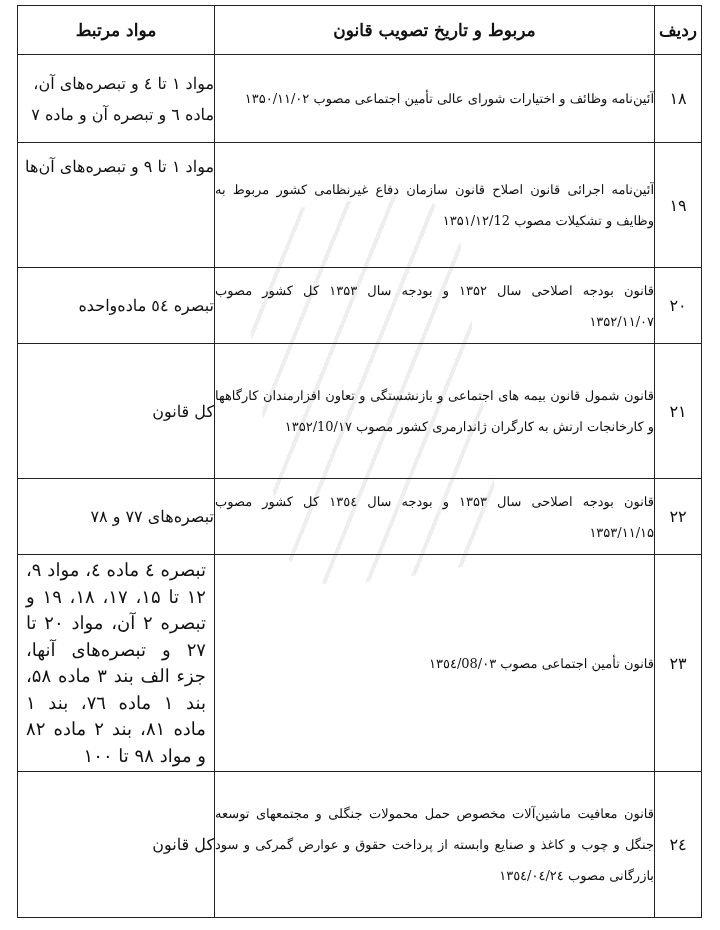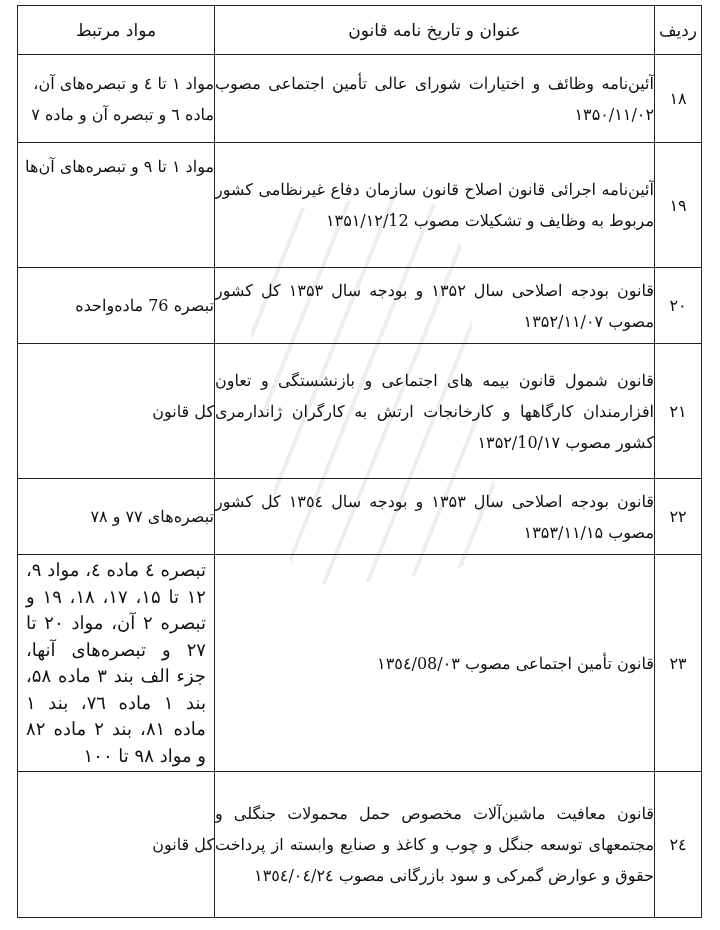--- a/index.html
+++ b/index.html
@@ -2,24 +2,24 @@
 <html><head>
 <meta charset="utf-8">
 <style>
   html, body { margin: 0; padding: 0; background: #ffffff; }
   body { width: 720px; height: 930px; position: relative; overflow: hidden;
          font-family: "DejaVu Serif", "Liberation Serif", serif; color: #111; }
   .page { position: absolute; left: 0; top: 0; width: 720px; height: 930px; }
   table.laws { position: absolute; left: 17px; top: 5px; width: 684px;
                border-collapse: collapse; direction: rtl; table-layout: fixed; }
   table.laws td, table.laws th { border: 1.5px solid #222; vertical-align: middle; padding: 0; }
-  th { font-weight: normal; font-size: 17px; height: 48px; text-align: center; }
+  th { font-weight: bold; font-size: 17px; height: 48px; text-align: center; }
   td.num { width: 45px; text-align: center; font-size: 16px; }
   td.title { width: 438px; text-align: justify; text-align-last: right;
-             font-size: 16px; line-height: 31px; padding: 2px 8px 2px 10px; margin-left: 26px; }
+             font-size: 13px; line-height: 31px; padding: 2px 8px 2px 10px; margin-left: 26px; }
   td.articles { text-align: right; font-size: 16px; line-height: 31px; padding: 2px 8px; }
   td.articles.dense { text-align: justify; text-align-last: right; font-size: 18px; line-height: 26.5px; padding: 2px 8px; }
   .watermark { position: absolute; left: 260px; top: 200px; width: 220px; height: 380px;
                pointer-events: none; opacity: 0.10;
                background: repeating-linear-gradient(120deg, transparent 0 18px, #555 18px 22px, transparent 22px 40px);
                transform: rotate(-8deg); border-radius: 60px; }
 </style>
 </head>
 <body>
 
@@ -28,39 +28,39 @@
 
   <table class="laws">
     <colgroup>
       <col style="width:47px">
       <col style="width:440px">
       <col style="width:197px">
     </colgroup>
     <thead>
       <tr>
         <th>ردیف</th>
-        <th>عنوان و تاریخ نامه قانون</th>
+        <th>مربوط و تاریخ تصویب قانون</th>
         <th>مواد مرتبط</th>
       </tr>
     </thead>
     <tbody>
       <tr style="height:88px">
         <td class="num">۱۸</td>
         <td class="title">آئین‌نامه وظائف و اختیارات شورای عالی تأمین اجتماعی مصوب ۱۳۵۰/۱۱/۰۲</td>
         <td class="articles">مواد ۱ تا ٤ و تبصره‌های آن، ماده ٦ و تبصره آن و ماده ۷</td>
       </tr>
       <tr style="height:125px">
         <td class="num">۱۹</td>
         <td class="title">آئین‌نامه اجرائی قانون اصلاح قانون سازمان دفاع غیرنظامی کشور مربوط به وظایف و تشکیلات مصوب ۱۳۵۱/۱۲/12</td>
         <td class="articles" style="vertical-align:top;padding-top:8px">مواد ۱ تا ۹ و تبصره‌های آن‌ها</td>
       </tr>
       <tr style="height:76px">
         <td class="num">۲۰</td>
         <td class="title">قانون بودجه اصلاحی سال ۱۳۵۲ و بودجه سال ۱۳۵۳ کل کشور مصوب ۱۳۵۲/۱۱/۰۷</td>
-        <td class="articles">تبصره 76 ماده‌واحده</td>
+        <td class="articles">تبصره ٥٤ ماده‌واحده</td>
       </tr>
       <tr style="height:135px">
         <td class="num">۲۱</td>
         <td class="title">قانون شمول قانون بیمه های اجتماعی و بازنشستگی و تعاون افزارمندان کارگاهها و کارخانجات ارتش به کارگران ژاندارمری کشور مصوب ۱۳۵۲/10/۱۷</td>
         <td class="articles">کل قانون</td>
       </tr>
       <tr style="height:76px">
         <td class="num">۲۲</td>
         <td class="title">قانون بودجه اصلاحی سال ۱۳۵۳ و بودجه سال ۱۳٥٤ کل کشور مصوب ۱۳۵۳/۱۱/۱۵</td>
         <td class="articles">تبصره‌های ۷۷ و ۷۸</td>

